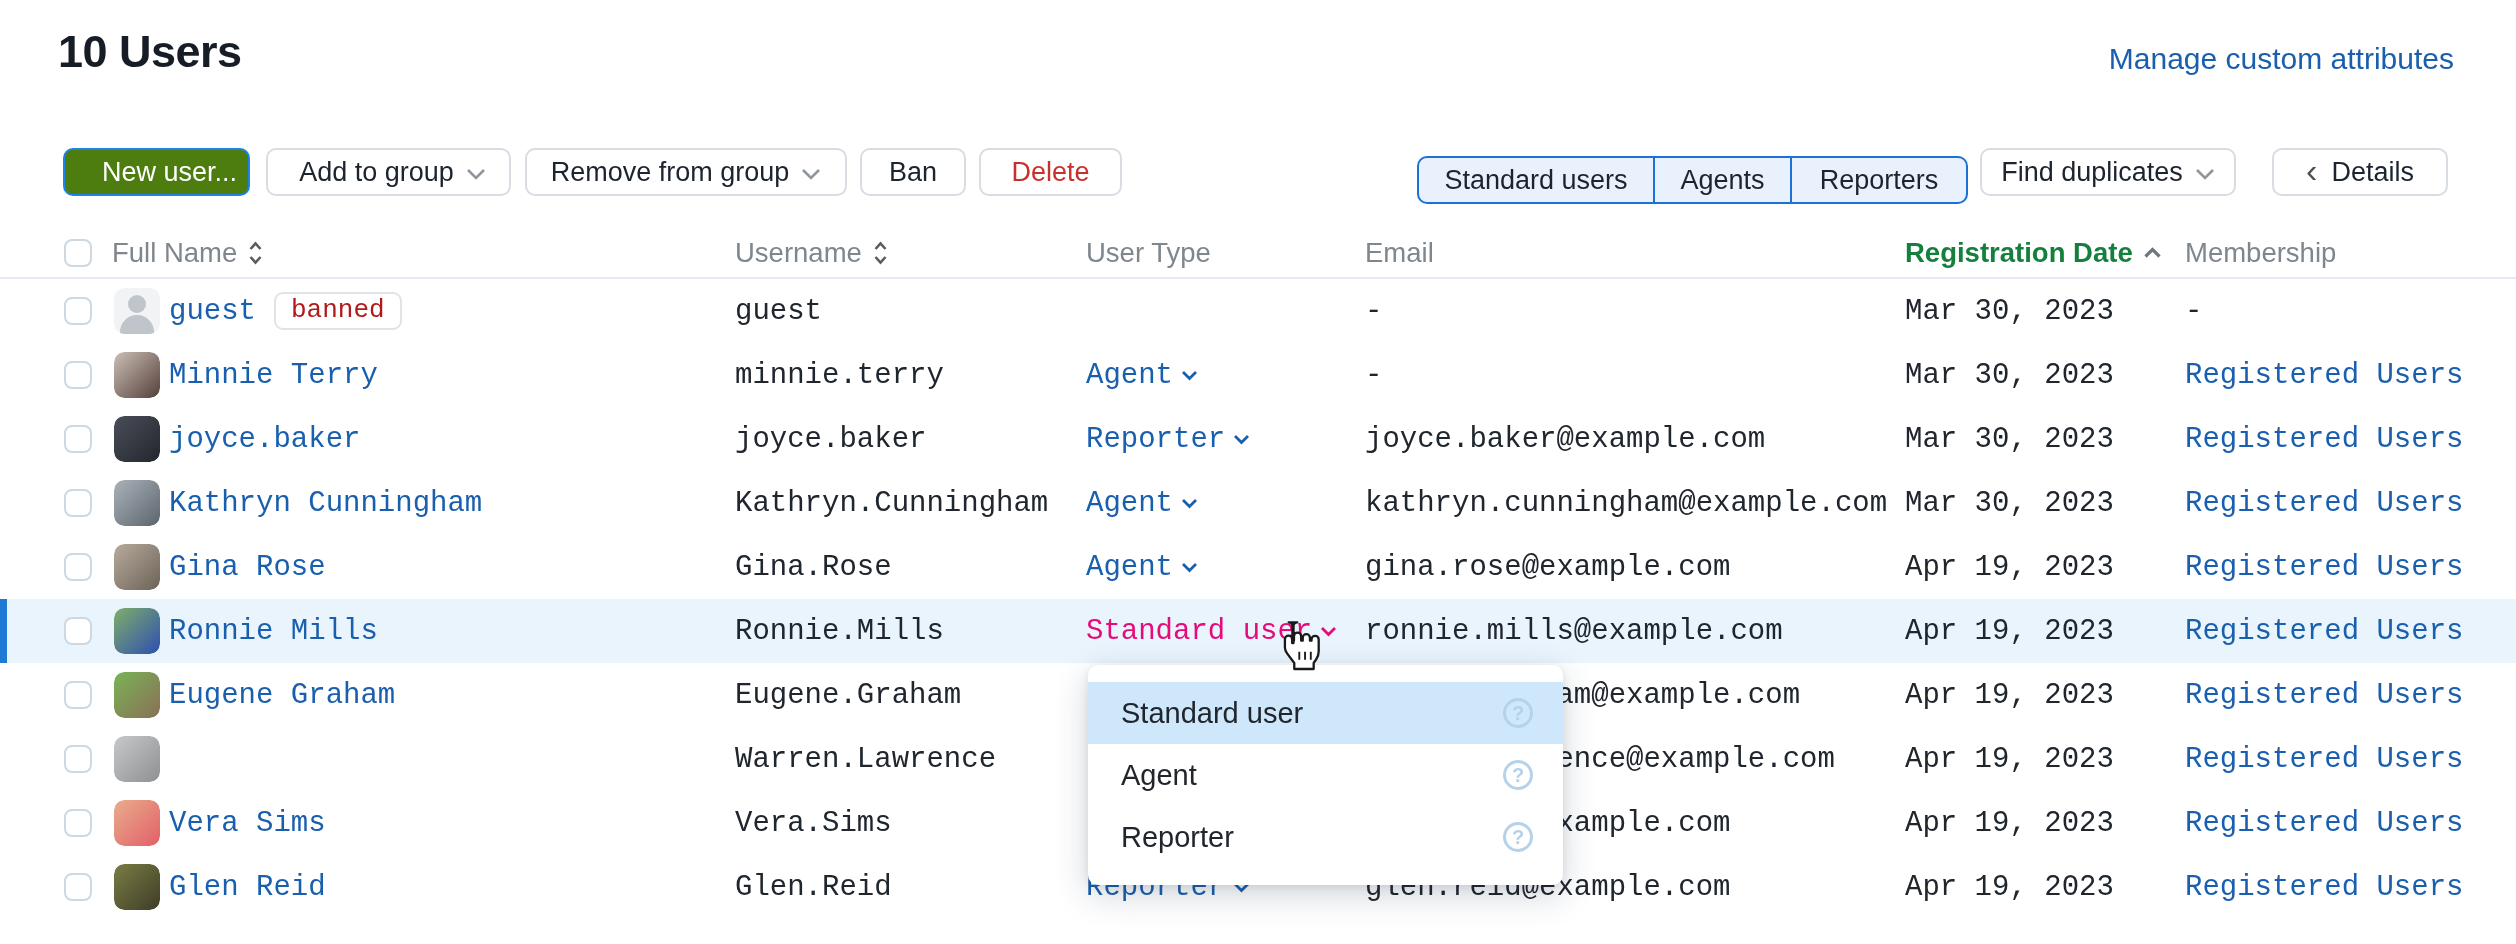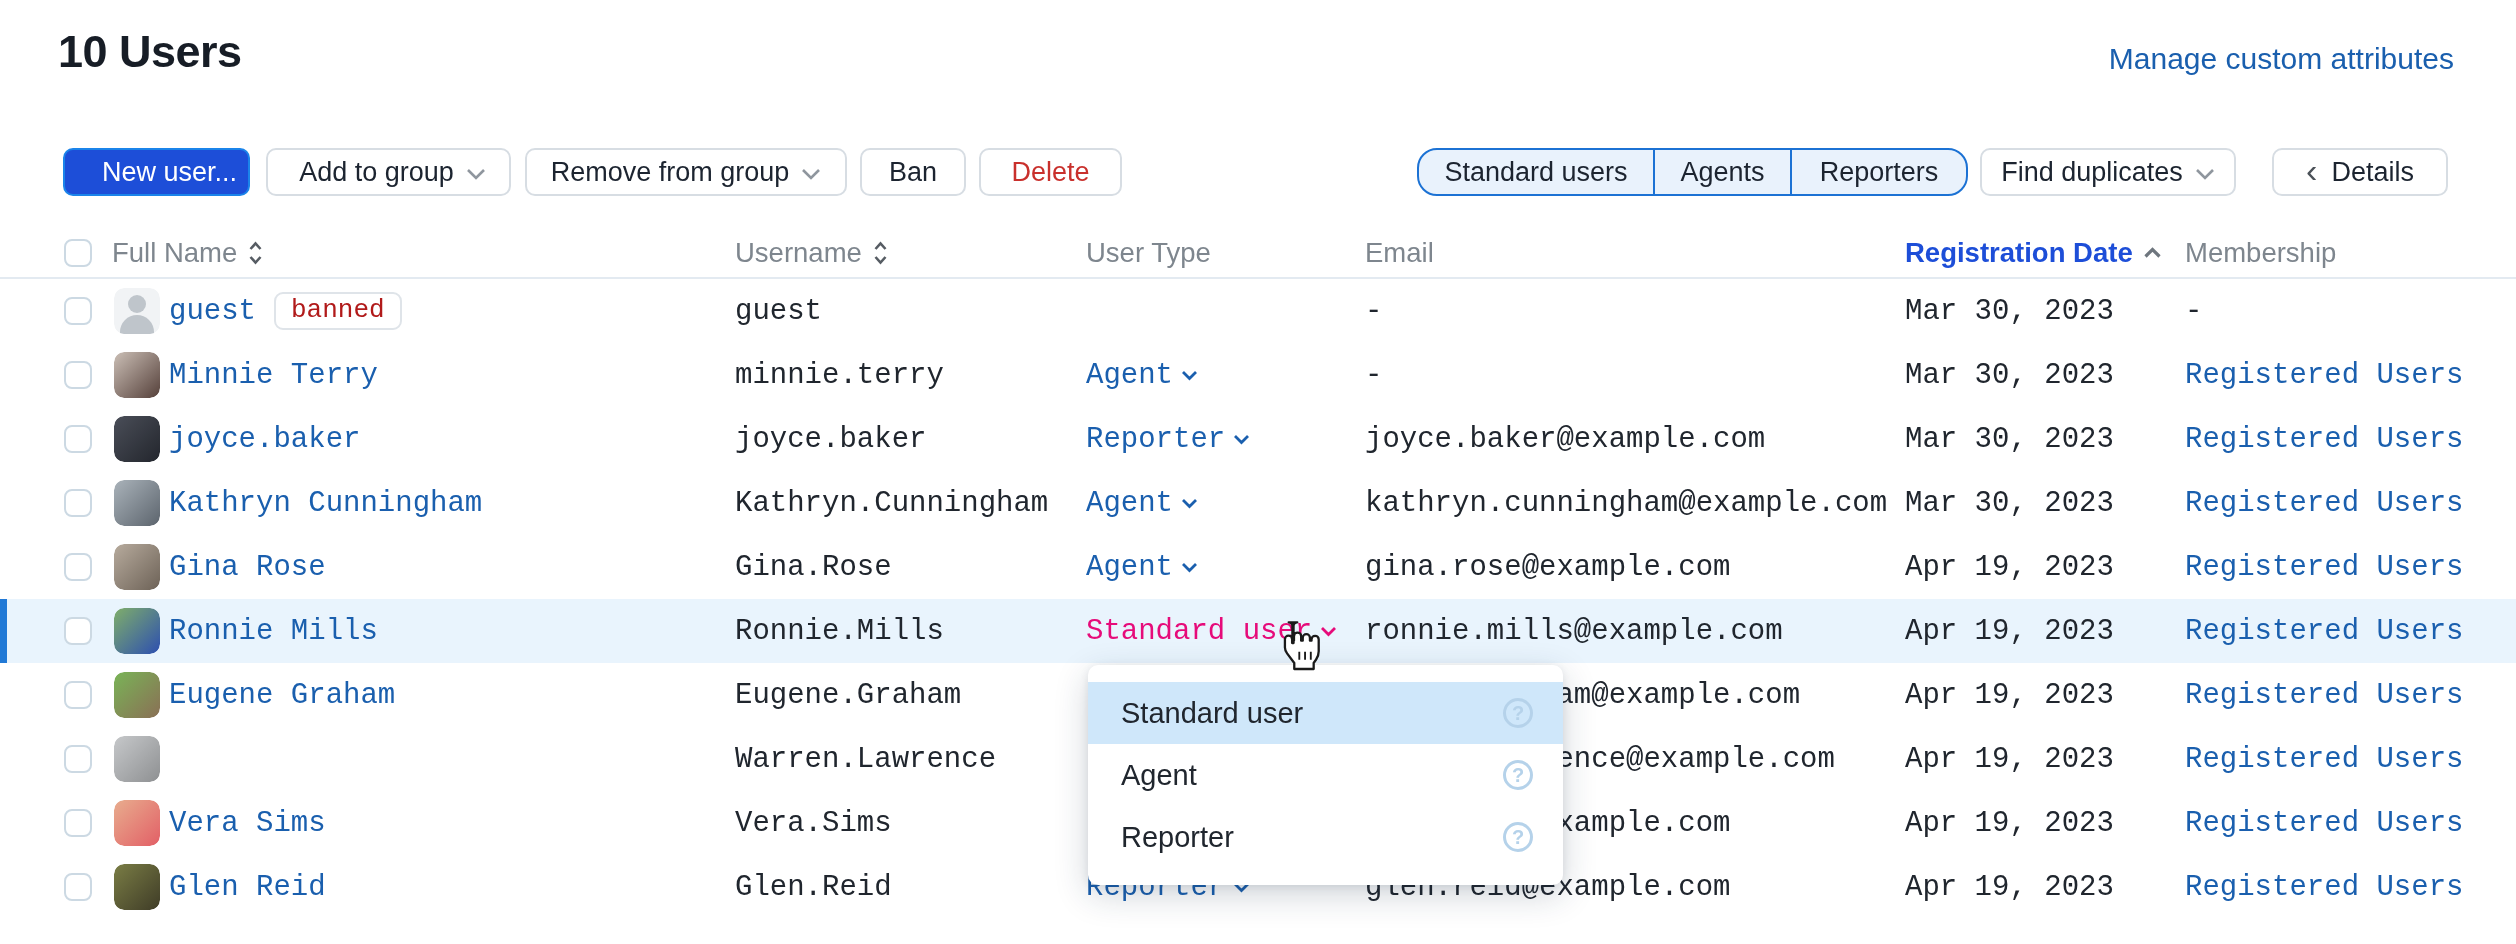--- a/index.html
+++ b/index.html
@@ -7,42 +7,42 @@
        font-family:"Liberation Sans","DejaVu Sans",sans-serif;color:#20262e;}
 
   
   .page-title{position:absolute;left:58px;top:26px;font-size:45px;font-weight:700;color:#171d26;letter-spacing:-.5px;}
   .manage-link{position:absolute;right:62px;top:42px;font-size:30px;color:#1a5fae;cursor:pointer;}
 
   
   .btn{position:absolute;top:148px;height:48px;box-sizing:border-box;display:flex;align-items:center;justify-content:center;
        gap:12px;background:#fff;border:2px solid #d7dde3;border-radius:10px;font-size:27px;color:#1c2430;cursor:pointer;}
   .btn .chev{margin-top:3px;}
-  .btn-primary{background:#1d4ed8;border-color:#1b84ea;color:#fff;padding-left:26px;}
+  .btn-primary{background:#4d7c0f;border-color:#1b84ea;color:#fff;padding-left:26px;}
   .btn-danger{color:#c9302c;}
   .b-newuser{left:63px;width:187px;}
   .b-addgroup{left:266px;width:245px;padding-left:8px;}
   .b-removegroup{left:525px;width:322px;}
   .b-ban{left:860px;width:106px;}
   .b-delete{left:979px;width:143px;}
   .b-findup{left:1980px;width:256px;}
   .b-details{left:2272px;width:176px;gap:14px;}
   .chev-left{font-size:34px;color:#4b5158;line-height:0;margin-top:-4px;}
 
-  .segmented{position:absolute;left:1417px;top:148px;height:48px;display:flex;box-sizing:border-box;
-             border:2.5px solid #1c72d4;border-radius:20px;background:#e9f2fc;overflow:hidden;}
+  .segmented{position:absolute;left:1417px;top:156px;height:48px;display:flex;box-sizing:border-box;
+             border:2.5px solid #1c72d4;border-radius:10px;background:#e9f2fc;overflow:hidden;}
   .segment{display:flex;align-items:center;justify-content:center;font-size:27px;color:#1c2430;cursor:pointer;box-sizing:border-box;}
   .segment + .segment{border-left:2.5px solid #1c72d4;text-align:right;}
   .seg-0{width:234px;} .seg-1{width:137px;} .seg-2{width:176px;}
 
   
   .thead{position:absolute;left:0;top:228px;width:2516px;height:49px;}
   .th{position:absolute;top:0;height:49px;display:flex;align-items:center;gap:10px;font-size:27.5px;color:#7e868e;}
   .th.sortable{cursor:pointer;}
-  .th-sorted{color:#1d4ed8;font-weight:700;}
+  .th-sorted{color:#15803d;font-weight:700;}
   .header-sep{position:absolute;left:0;top:277px;width:2516px;height:2px;background:#e3eaf1;}
 
   .h-name{left:112px;} .h-user{left:735px;} .h-type{left:1086px;}
   .h-email{left:1365px;} .h-date{left:1905px;} .h-member{left:2185px;}
 
   .checkbox{position:absolute;width:28px;height:28px;box-sizing:border-box;border:2.5px solid #ccd9e3;border-radius:8px;background:#fff;cursor:pointer;}
   .thead .checkbox{left:64px;top:11px;}
 
   
   .rows{position:absolute;left:0;top:279px;width:2516px;}

